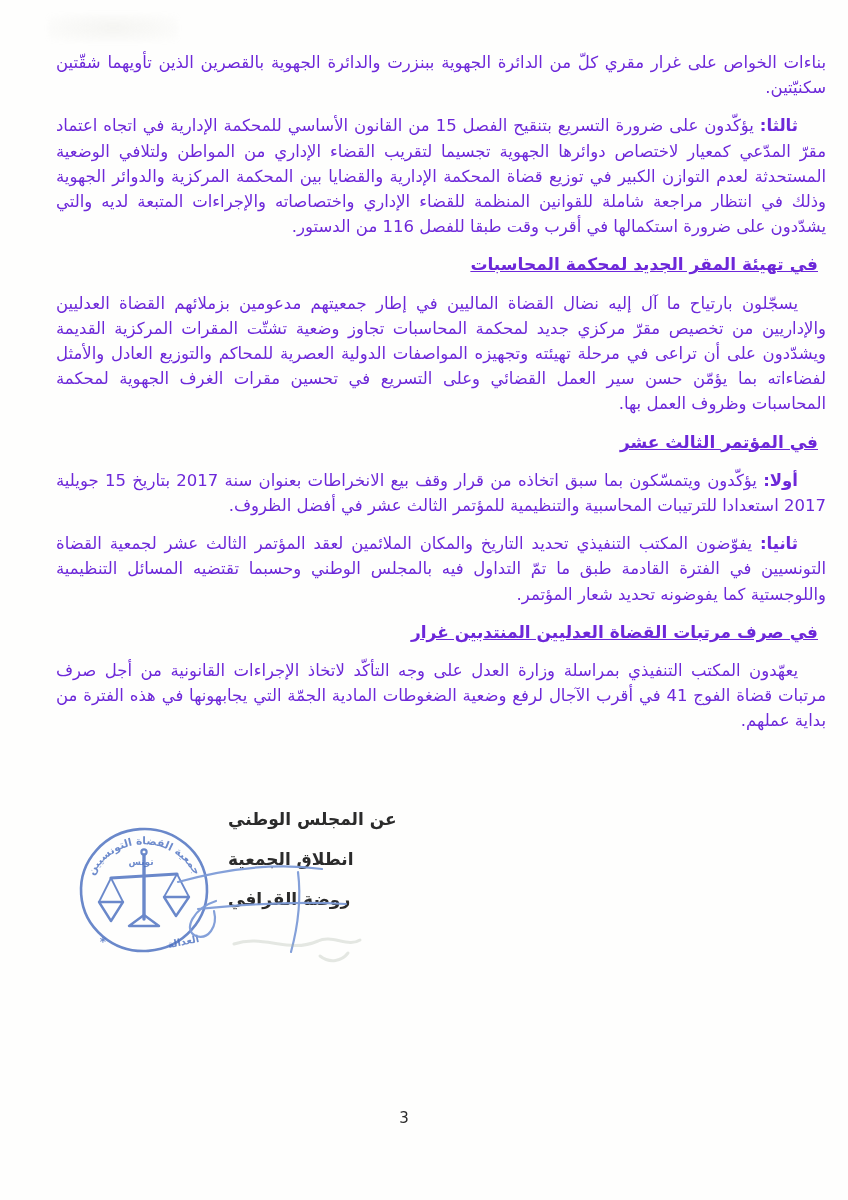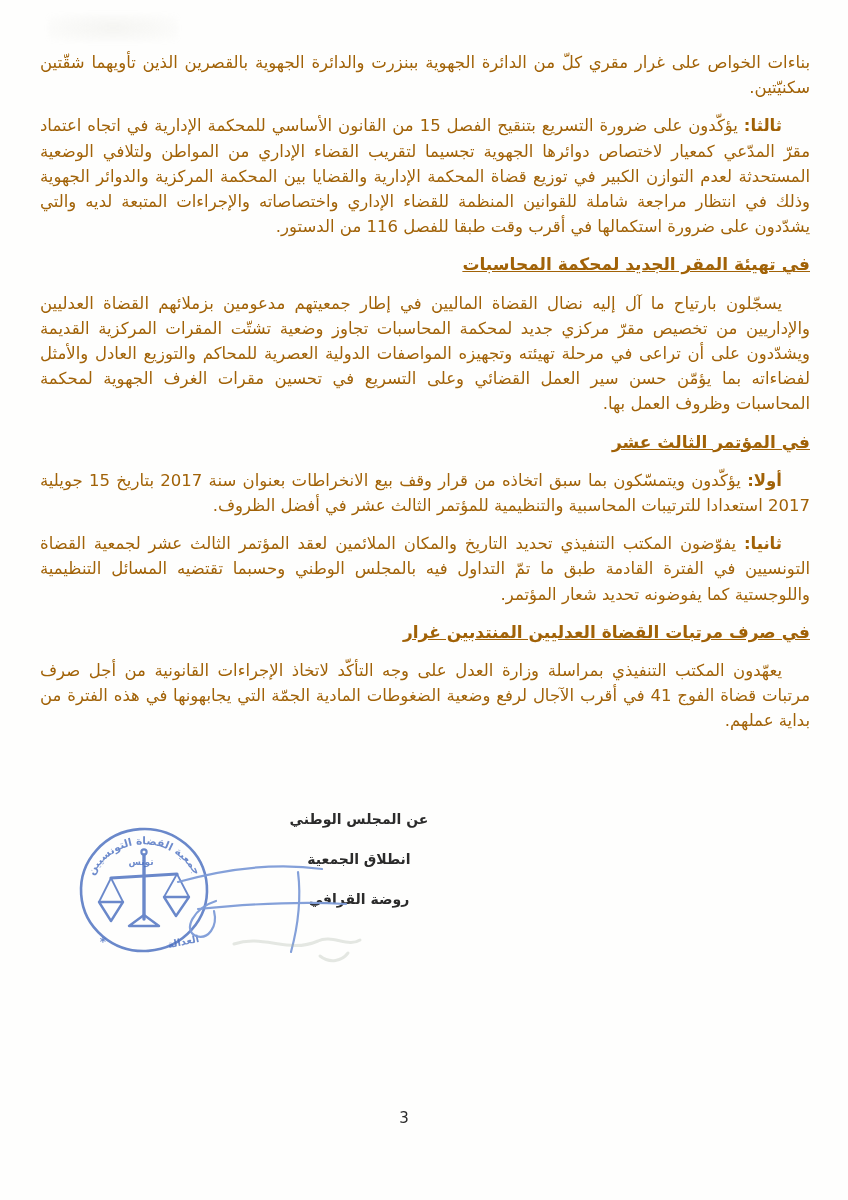--- a/index.html
+++ b/index.html
@@ -10,39 +10,39 @@
     position: relative;
     font-family: "DejaVu Sans", sans-serif;
     overflow: hidden;
   }
   .smudge {
     position: absolute; left: 48px; top: 14px; width: 130px; height: 28px;
     background: radial-gradient(ellipse at center, rgba(190,190,178,0.14), rgba(255,255,255,0));
     filter: blur(2px);
   }
   .doc {
-    position: absolute; top: 50px; left: 40px; width: 770px;
+    position: absolute; top: 50px; left: 56px; width: 770px;
     direction: rtl; unicode-bidi: embed;
     text-align: justify;
     font-size: 16.5px; line-height: 25.2px;
-    color: #a16207;
+    color: #6d28d9;
   }
   .doc p { margin: 0 0 13px; text-indent: 28px; }
   .doc p.flush { text-indent: 0; }
   .lead { font-weight: bold; }
   .sec {
     font-size: 17px; font-weight: bold;
     text-decoration: underline;
-    margin: 5px 0 13px;
+    margin: 5px 8px 13px;
     text-indent: 0;
   }
   .sig-block {
-    position: absolute; top: 799px; left: 236px; width: 246px;
-    direction: rtl; text-align: center;
-    font-weight: bold; font-size: 14px; color: #2b2b2b;
+    position: absolute; top: 799px; left: 228px; width: 246px;
+    direction: rtl; text-align: left;
+    font-weight: bold; font-size: 17px; color: #2b2b2b;
   }
   .sig-block .sig-line { height: 40px; line-height: 40px; }
   .stamp  { position: absolute; left: 66px;  top: 818px; }
   .signature { position: absolute; left: 170px; top: 838px; }
   .page-number {
     position: absolute; left: 386px; top: 1109px; width: 36px;
     text-align: center; font-size: 15px; color: #2a2a2a;
   }
 </style>
 </head>

